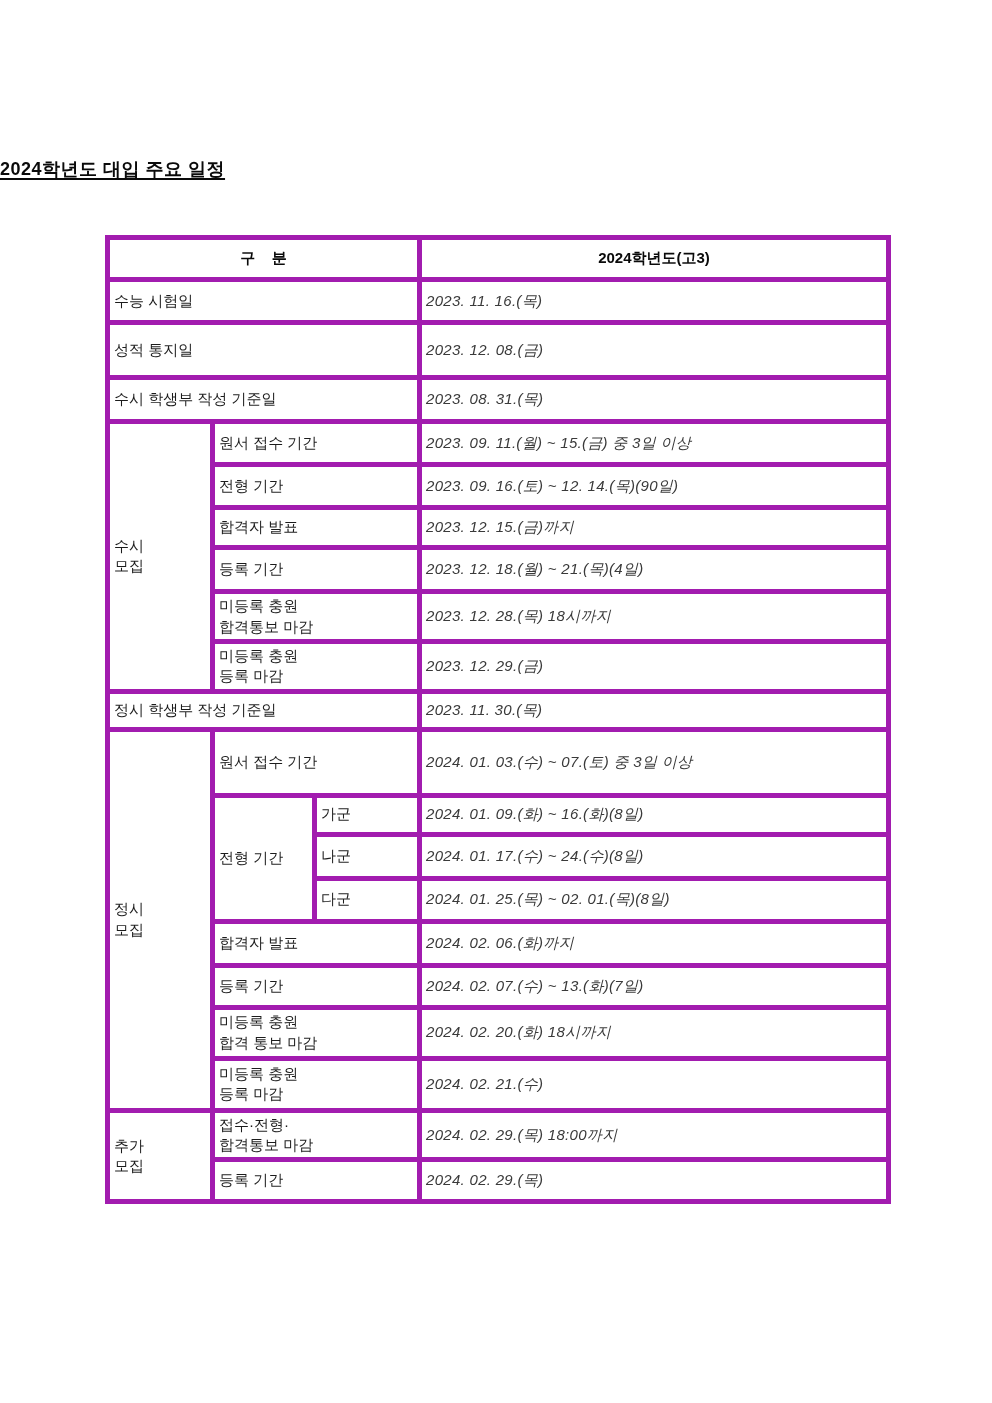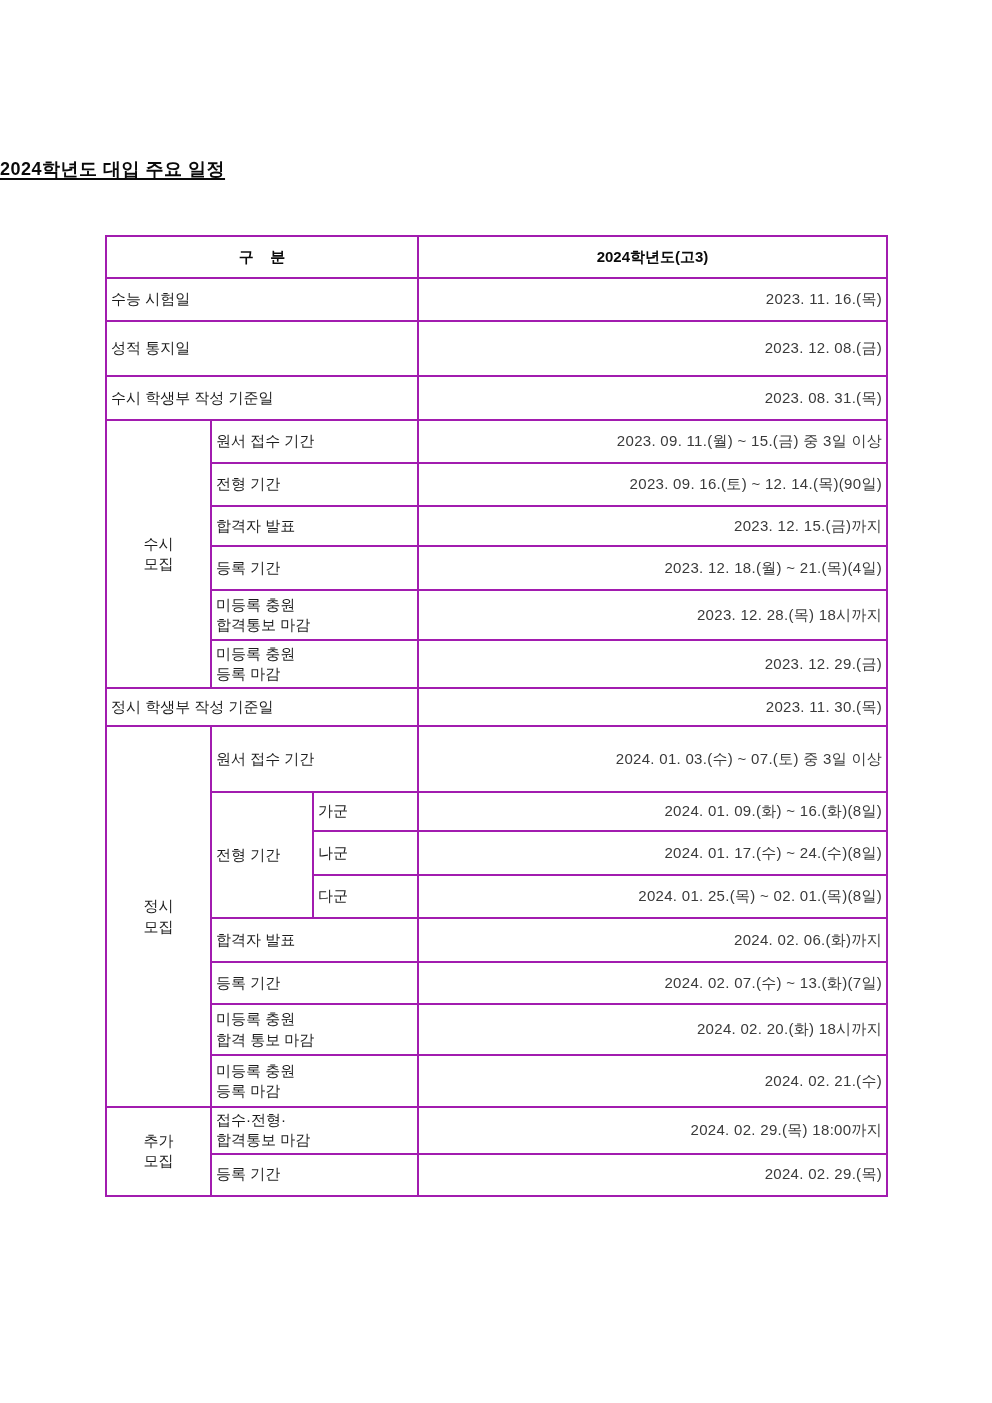--- a/index.html
+++ b/index.html
@@ -33,48 +33,48 @@
   }
   table.schedule {
     position: absolute;
     left: 105px;
     top: 235px;
     width: 781px;
     border-collapse: collapse;
     table-layout: fixed;
   }
   table.schedule td {
-    border: 2px solid #a21caf;
+    border: 5px solid #a21caf;
     font-size: 15px;
     vertical-align: middle;
     padding: 2px 4px;
     line-height: 1.35;
     overflow: hidden;
   }
   td.label {
     text-align: left;
     white-space: pre-line;
     color: #1c1c1c;
   }
   td.header-cell {
     text-align: center;
     font-weight: bold;
     color: #0a0a0a;
   }
   td.header-cat {
     white-space: pre;
   }
   td.value {
-    text-align: right;
+    text-align: left;
     padding-left: 12px;
     color: #3a3a3a;
     letter-spacing: 0.3px;
+    font-style: italic;
   }
   td.group {
-    text-align: center;
     white-space: pre-line;
     color: #1c1c1c;
   }
 </style>
 </head>
 <body>
 
 <div class="page">
 
   <h1 class="doc-title">2024학년도 대입 주요 일정</h1>

